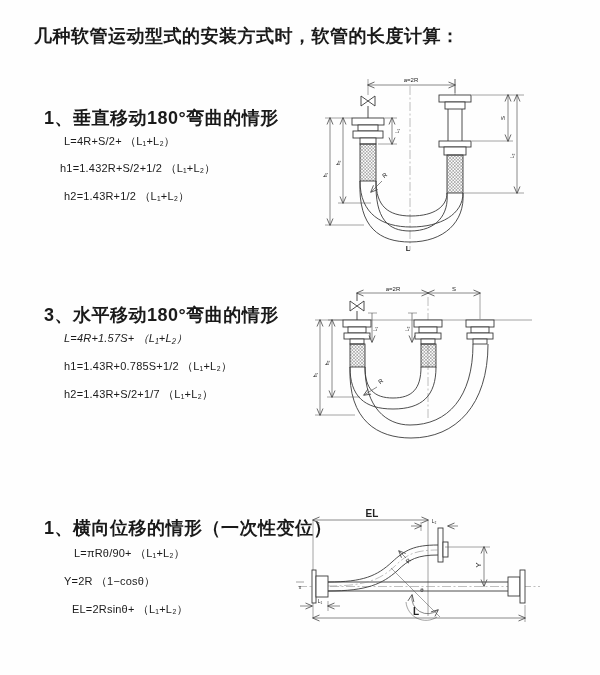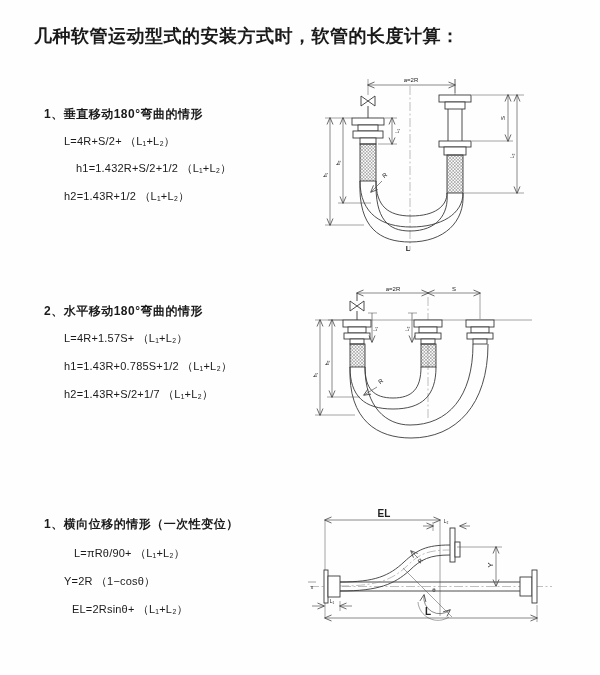--- a/index.html
+++ b/index.html
@@ -2,48 +2,48 @@
 <html><head>
 <meta charset="utf-8">
 <style>
   html,body{margin:0;padding:0;}
   body{
     width:600px;height:675px;position:relative;background:#fefefe;
     font-family:"Liberation Sans","DejaVu Sans",sans-serif;color:#1a1a1a;overflow:hidden;
   }
   .abs{position:absolute;}
   .title{left:34px;top:24px;font-size:18px;font-weight:bold;letter-spacing:.5px;}
-  .sec-head{font-size:12px;font-weight:bold;letter-spacing:.5px;}
+  .sec-head{font-size:18px;font-weight:bold;letter-spacing:.5px;}
   .formula{font-size:11px;letter-spacing:.2px;}
   
-  #s1h{left:44px;top:106px;} #s1f0{left:64px;top:134px;} #s1f1{left:76px;top:161px;} #s1f2{left:64px;top:189px;}
-  #s2h{left:44px;top:303px;} #s2f0{left:64px;top:331px;} #s2f1{left:64px;top:359px;} #s2f2{left:64px;top:387px;}
+  #s1h{left:44px;top:106px;} #s1f0{left:64px;top:134px;} #s1f1{left:60px;top:161px;} #s1f2{left:64px;top:189px;}
+  #s2h{left:44px;top:303px;} #s2f0{left:64px;top:331px;font-style:italic;} #s2f1{left:64px;top:359px;} #s2f2{left:64px;top:387px;}
   #s3h{left:44px;top:516px;} #s3f0{left:74px;top:546px;} #s3f1{left:64px;top:574px;} #s3f2{left:72px;top:602px;}
   
-  #d1{left:298px;top:70px;} #d2{left:298px;top:283px;} #d3{left:300px;top:498px;}
+  #d1{left:298px;top:70px;} #d2{left:298px;top:283px;} #d3{left:288px;top:498px;}
   svg{display:block;}
   .ln{stroke:#3a3a3a;stroke-width:.9;fill:none;}
   .fit{stroke:#3a3a3a;stroke-width:.9;fill:#fff;}
   .dm{stroke:#4a4a4a;stroke-width:.65;fill:none;}
   .cl{stroke:#8a8a8a;stroke-width:.55;fill:none;stroke-dasharray:9 2.5 2 2.5;}
   .thin{stroke:#5a5a5a;stroke-width:.55;fill:none;}
   svg text{font-size:6.5px;fill:#222;font-family:"Liberation Sans","DejaVu Sans",sans-serif;}
   text.sm{font-size:5px;} text.md{font-size:6px;} text.big{font-size:10px;font-weight:bold;}
 </style>
 </head>
 <body>
 
 <div class="abs title" id="t">几种软管运动型式的安装方式时，软管的长度计算：</div>
 
 <div class="abs sec-head" id="s1h">1、垂直移动180°弯曲的情形</div>
 <div class="abs formula" id="s1f0">L=4R+S/2+ （L₁+L₂）</div>
 <div class="abs formula" id="s1f1">h1=1.432R+S/2+1/2 （L₁+L₂）</div>
 <div class="abs formula" id="s1f2">h2=1.43R+1/2 （L₁+L₂）</div>
 
-<div class="abs sec-head" id="s2h">2、水平移动180°弯曲的情形</div>
+<div class="abs sec-head" id="s2h">3、水平移动180°弯曲的情形</div>
 <div class="abs formula" id="s2f0">L=4R+1.57S+ （L₁+L₂）</div>
 <div class="abs formula" id="s2f1">h1=1.43R+0.785S+1/2 （L₁+L₂）</div>
 <div class="abs formula" id="s2f2">h2=1.43R+S/2+1/7 （L₁+L₂）</div>
 
 <div class="abs sec-head" id="s3h">1、横向位移的情形（一次性变位）</div>
 <div class="abs formula" id="s3f0">L=πRθ/90+ （L₁+L₂）</div>
 <div class="abs formula" id="s3f1">Y=2R （1−cosθ）</div>
 <div class="abs formula" id="s3f2">EL=2Rsinθ+ （L₁+L₂）</div>
 
 <div class="abs" id="d1">

